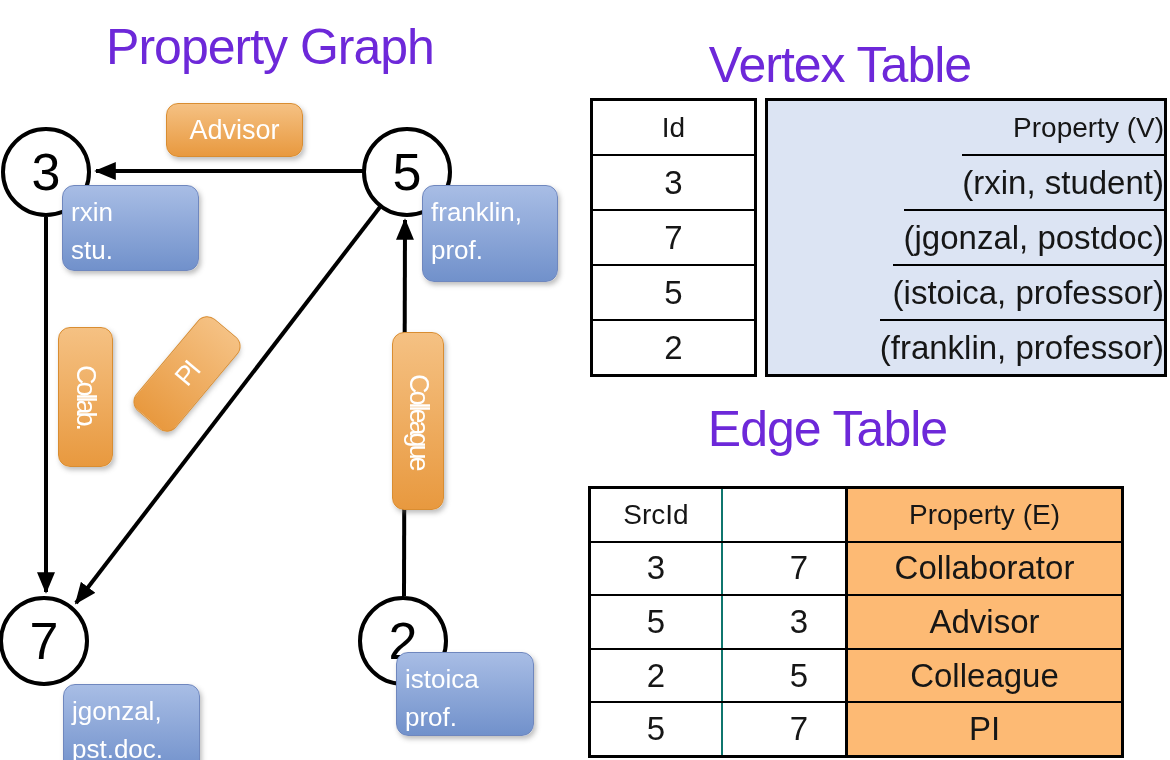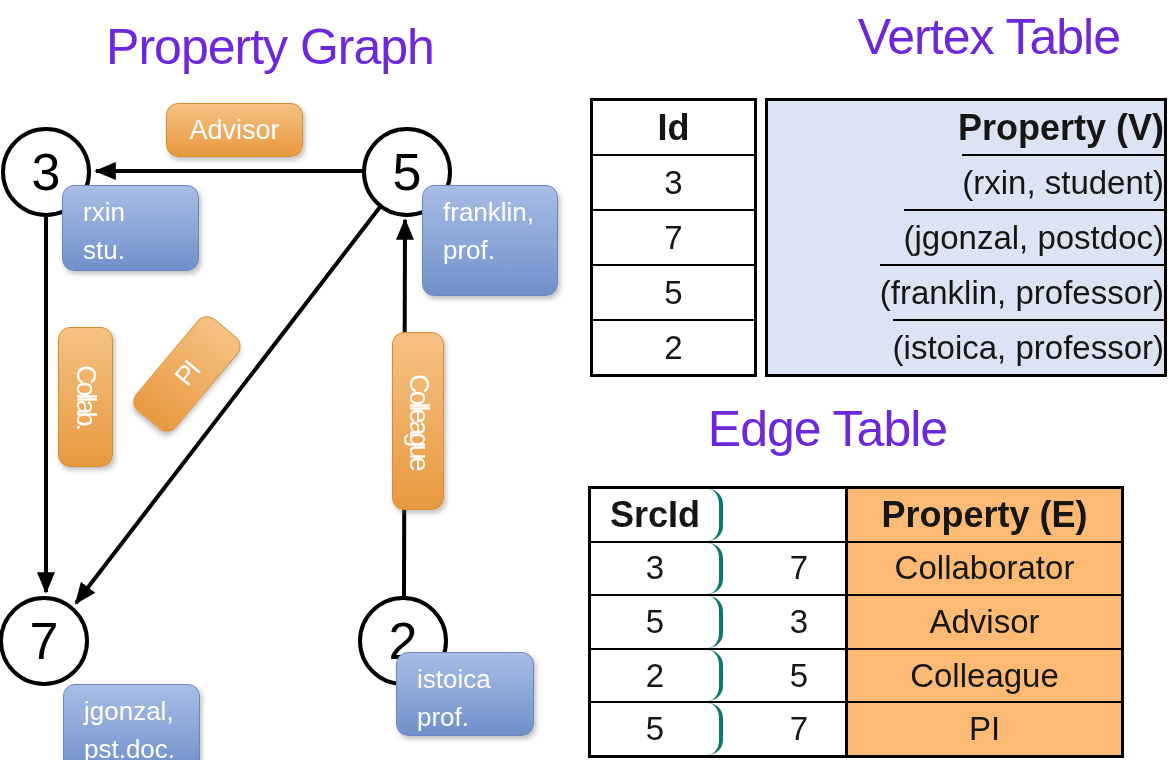--- a/index.html
+++ b/index.html
@@ -4,67 +4,67 @@
 <style>
   * { margin:0; padding:0; box-sizing:border-box; }
   html,body { width:1170px; height:760px; background:#ffffff; overflow:hidden;
               font-family:"Liberation Sans", sans-serif; }
   .canvas { position:relative; width:1170px; height:760px; background:#fff; }
 
   
   .title { position:absolute; text-align:center; color:#6d28d9;
            font-size:50px; font-weight:400; letter-spacing:-1px; white-space:nowrap; }
   .graph-title  { left:0;   top:18;  width:540px; top:18px; }
-  .vertex-title { left:560px; top:8px; width:560px;text-align:right; }
+  .vertex-title { left:560px; top:36px; width:560px; }
   .edge-title   { left:560px; top:400px; width:535px; }
 
   
   .edges-svg { position:absolute; left:0; top:0; width:560px; height:760px; }
 
   .node { position:absolute; width:90px; height:90px; border-radius:50%;
           background:#fff; border:4px solid #000;
           display:flex; align-items:center; justify-content:center; }
   .node span { font-size:52px; font-weight:400; color:#000; }
 
   .bubble { position:absolute; border-radius:12px; color:#fff;
             box-shadow:2px 3px 5px rgba(110,110,110,.45); }
   .blue-bubble { background:linear-gradient(#a8bde5,#7191cb);
                  border:1.5px solid #6f87be;
-                 font-size:26px; line-height:38px; padding:7px 0 0 20px; }
+                 font-size:26px; line-height:38px; padding:7px 0 0 8px; }
   .orange-bubble { background:linear-gradient(#f5c183,#e8993f);
                    border:1.5px solid #d98d31;
                    display:flex; align-items:center; justify-content:center;
                    font-size:27px; }
   .vtext { writing-mode:vertical-rl; letter-spacing:-3px; }
   .vtext-up { writing-mode:vertical-rl; transform:rotate(180deg); letter-spacing:-2px; }
 
   
   .node-3 { left:1px;   top:127px; }
   .node-5 { left:362px; top:127px; }
   .node-7 { left:-1px;  top:596px; }
   .node-2 { left:358px; top:596px; }
   .bubble-3 { left:62px;  top:185px; width:137px; height:86px; }
-  .bubble-5 { left:422px; top:185px; width:136px; height:111px; }
+  .bubble-5 { left:422px; top:185px; width:136px; height:97px; }
   .bubble-7 { left:63px;  top:652px; width:137px; height:89px;margin-top:32px; }
   .bubble-2 { left:396px; top:652px; width:138px; height:84px; }
   .label-advisor   { left:166px; top:103px; width:137px; height:54px; }
   .label-collab    { left:58px;  top:327px; width:55px;  height:140px; }
   .label-pi        { left:161px; top:314px; width:52px;  height:120px; transform:rotate(40deg); }
   .label-colleague { left:392px; top:332px; width:52px;  height:178px; }
 
   
   .tbl { position:absolute; border:3px solid #000; background:#fff;
          display:flex; flex-direction:column; }
   .tbl .trow { flex:1; border-top:2px solid #000; display:flex; }
   .tbl .trow:first-child { border-top:none; }
   .cell { flex:1; display:flex; align-items:center; justify-content:center;
           color:#161616; white-space:nowrap; }
-  .hdr { font-weight:700; font-size:36px; }
+  .hdr { font-weight:400; font-size:28px; }
   .val { font-weight:400; font-size:33px; }
-  .c-split { flex:0 0 132px; border-right:4px solid #0f766e;border-radius:15px; }
+  .c-split { flex:0 0 132px; border-right:2px solid #0f766e; }
 
   .v-id-tbl   { left:590px; top:98px;  width:167px; height:279px; }
   .v-prop-tbl { left:765px; top:98px;  width:402px; height:279px; background:#dce4f3;align-items:flex-end; }
   .e-ids-tbl  { left:588px; top:486px; width:290px; height:272px; }
   .e-prop-tbl { left:845px; top:486px; width:279px; height:272px; background:#fdba74; }
 </style>
 </head>
 <body>
 
 <div class="canvas">
@@ -150,24 +150,24 @@
     <div class="trow">
         <div class="cell hdr">Property (V)</div>
       </div>
     <div class="trow">
         <div class="cell val">(rxin, student)</div>
       </div>
     <div class="trow">
         <div class="cell val">(jgonzal, postdoc)</div>
       </div>
     <div class="trow">
+        <div class="cell val">(istoica, professor)</div>
+      </div>
+    <div class="trow">
         <div class="cell val">(franklin, professor)</div>
-      </div>
-    <div class="trow">
-        <div class="cell val">(istoica, professor)</div>
       </div>
   </div>
 
   <div class="title edge-title">Edge Table</div>
 
   <div class="tbl e-ids-tbl">
     <div class="trow">
       <div class="cell hdr c-split">SrcId</div>
     </div>
     <div class="trow">

